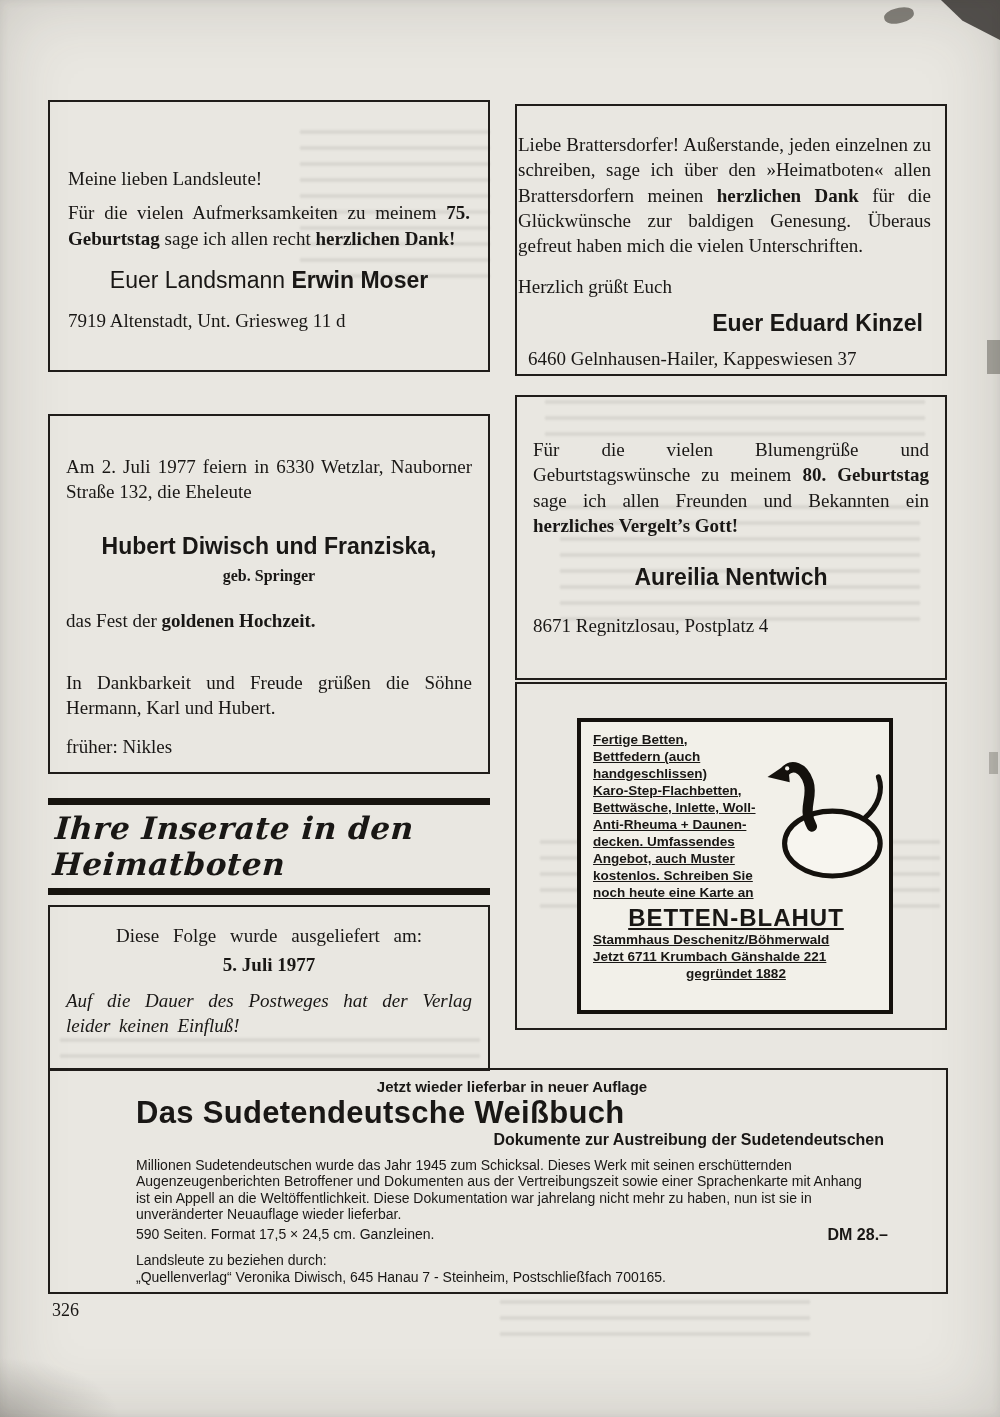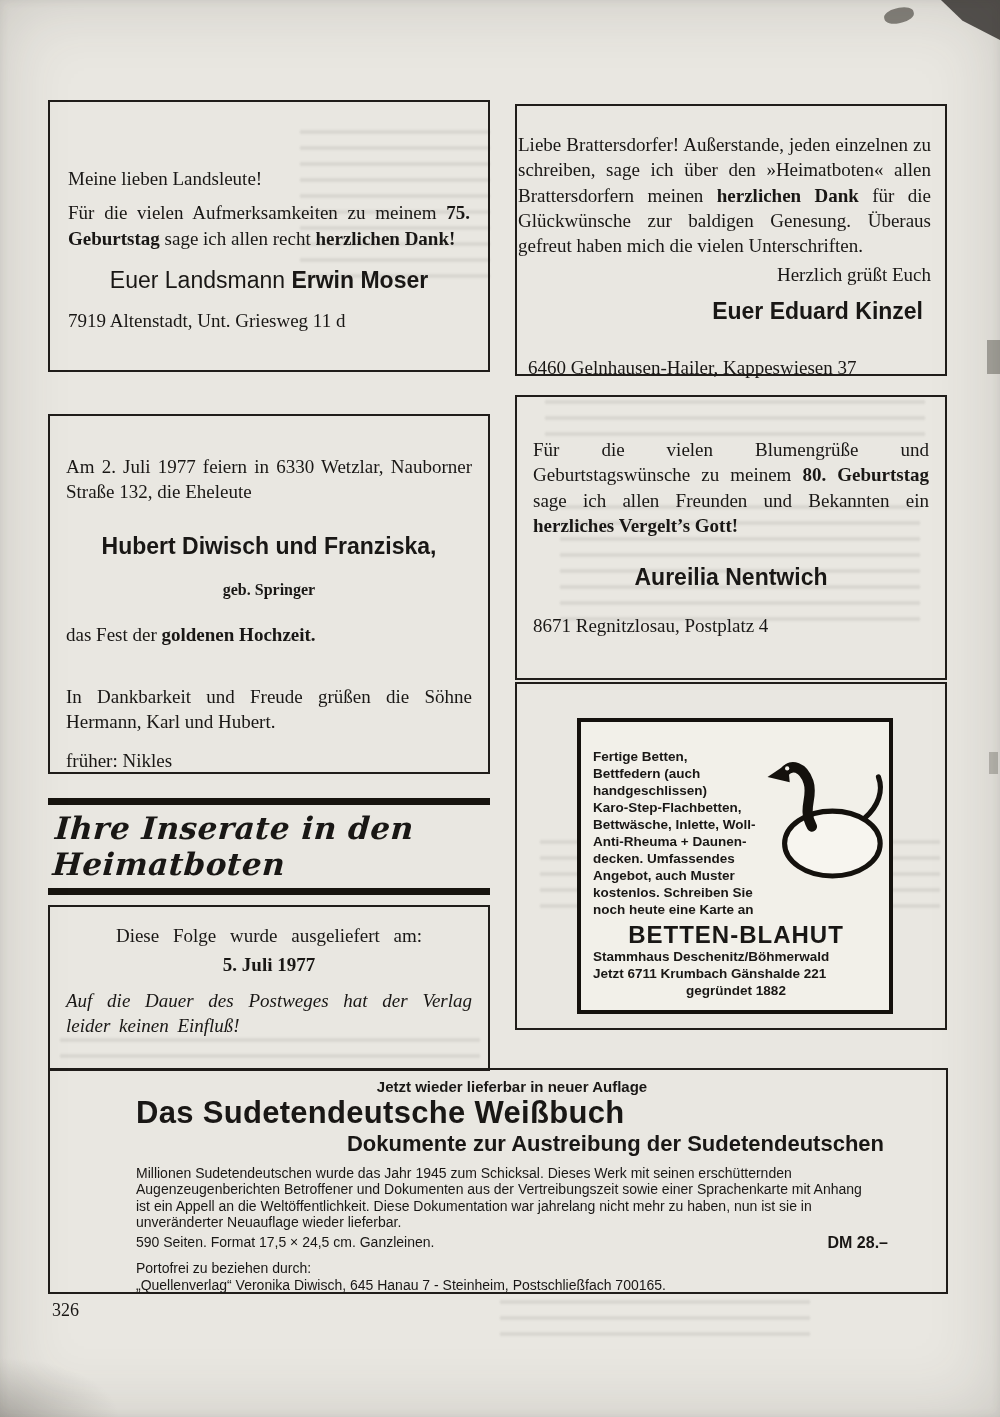--- a/index.html
+++ b/index.html
@@ -27,28 +27,28 @@
   .sans { font-family:"Liberation Sans", sans-serif; }
   b, .b { font-weight:bold; }
 
   
   #box-moser { left:48px; top:100px; width:442px; height:272px; padding:64px 18px 0 18px; }
   #box-moser .sig { text-align:center; font-size:23px; margin-top:14px; }
   #box-moser .addr { margin-top:13px; }
 
   
   #box-kinzel { left:515px; top:104px; width:432px; height:272px; padding:26px 14px 0 1px; }
-  #box-kinzel .closing { margin-top:4px;text-align:right; }
+  #box-kinzel .closing { margin-top:16px; }
   #box-kinzel .sig { text-align:right; font-size:23px; margin-top:8px; padding-right:8px; }
-  #box-kinzel .addr { margin-top:29px; padding-left:10px; }
+  #box-kinzel .addr { margin-top:8px; padding-left:10px; }
 
   
   #box-diwisch { left:48px; top:414px; width:442px; height:360px; padding:38px 16px 0 16px; }
   #box-diwisch .names { text-align:center; font-size:23px; margin-top:26px; }
-  #box-diwisch .nee { text-align:center; font-size:16px; font-weight:bold; margin-top:18px; }
+  #box-diwisch .nee { text-align:center; font-size:16px; font-weight:bold; margin-top:4px; }
   #box-diwisch .event { margin-top:22px; }
   #box-diwisch .greet { margin-top:36px; }
   #box-diwisch .formerly { margin-top:14px; }
 
   
   #box-nentwich { left:515px; top:395px; width:432px; height:285px; padding:40px 16px 0 16px; }
   #box-nentwich .sig { text-align:center; font-size:23px; margin-top:24px; }
   #box-nentwich .addr { margin-top:20px; }
 
   
@@ -67,33 +67,34 @@
   #box-delivery .l1 { text-align:center; word-spacing:9px; }
   #box-delivery .date { text-align:center; font-weight:bold; margin-top:4px; }
   #box-delivery .note { margin-top:10px; word-spacing:4px;font-style:italic; }
 
   
   #box-betten-outer { left:515px; top:682px; width:432px; height:348px; }
   #ad-betten {
     position:absolute; left:60px; top:34px; width:316px; height:296px;
     border:4px solid #14110d; background:#f2f0e9;
     font-family:"Liberation Sans", sans-serif;
-    padding:26px 10px 0 12px;
+    padding:9px 10px 0 12px;
+    text-decoration:underline;
   }
   #ad-betten .adline { font-size:13.5px; font-weight:bold; line-height:1.26; width:196px; position:relative; z-index:2; }
   #ad-betten .swan { position:absolute; top:6px; right:2px; width:128px; height:168px; z-index:1; }
   #ad-betten .brand { font-size:24px; font-weight:bold; letter-spacing:1px; text-align:center; margin-top:3px; white-space:nowrap; position:relative; z-index:2;}
   #ad-betten .small { font-size:13.5px; font-weight:bold; line-height:1.25; position:relative; z-index:2; }
   #ad-betten .small.center { text-align:center; }
 
   
   #box-weissbuch { left:48px; top:1068px; width:900px; height:226px; padding:8px 58px 0 86px; font-family:"Liberation Sans", sans-serif; }
   #box-weissbuch .kicker { text-align:center; font-weight:bold; font-size:15px; }
   #box-weissbuch .title { font-weight:bold; font-size:31px; line-height:1.05; margin-top:2px; letter-spacing:.3px; }
-  #box-weissbuch .subtitle { font-weight:bold; font-size:22px; text-align:right; padding-right:4px; margin-top:1px; }
+  #box-weissbuch .subtitle { font-weight:bold; font-size:16px; text-align:right; padding-right:4px; margin-top:1px; }
   #box-weissbuch .body { font-size:14px; line-height:1.18; margin-top:8px; max-width:740px; }
   #box-weissbuch .formatrow { display:flex; justify-content:space-between; font-size:14px; margin-top:3px; max-width:790px; }
   #box-weissbuch .price { font-weight:bold; font-size:16px; }
   #box-weissbuch .orderlabel { font-size:14px; margin-top:8px; }
   #box-weissbuch .orderaddr { font-size:14px; margin-top:1px; }
 
   
   #page-number { position:absolute; left:52px; top:1300px; font-size:18px; }
 
   
@@ -203,17 +204,17 @@
 
 <div class="box" id="box-weissbuch">
   <div class="kicker">Jetzt wieder lieferbar in neuer Auflage</div>
   <div class="title">Das Sudetendeutsche Weißbuch</div>
   <div class="subtitle">Dokumente zur Austreibung der Sudetendeutschen</div>
   <div class="body">Millionen Sudetendeutschen wurde das Jahr 1945 zum Schicksal. Dieses Werk mit seinen erschütternden Augenzeugenberichten Betroffener und Dokumenten aus der Vertreibungszeit sowie einer Sprachenkarte mit Anhang ist ein Appell an die Weltöffentlichkeit. Diese Dokumentation war jahrelang nicht mehr zu haben, nun ist sie in unveränderter Neuauflage wieder lieferbar.</div>
   <div class="formatrow">
     <span>590 Seiten. Format 17,5 × 24,5 cm. Ganzleinen.</span>
     <span class="price">DM 28.–</span>
   </div>
-  <div class="orderlabel">Portofrei zu beziehen durch:</div>
+  <div class="orderlabel">Landsleute zu beziehen durch:</div>
   <div class="orderaddr">„Quellenverlag“ Veronika Diwisch, 645 Hanau 7 - Steinheim, Postschließfach 700165.</div>
 </div>
 
 <div id="page-number">326</div>
 
 </body></html>

